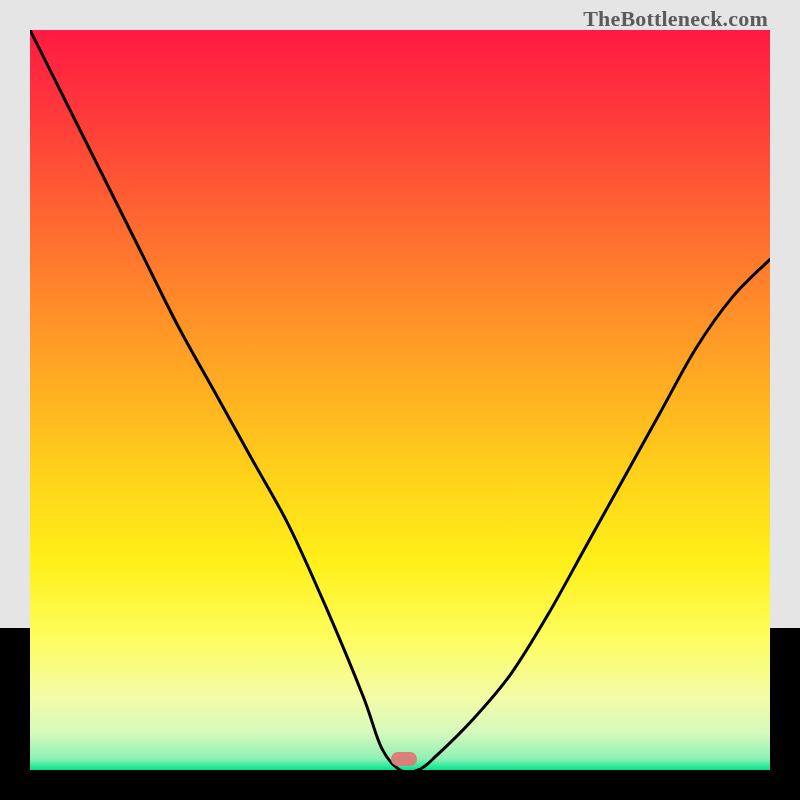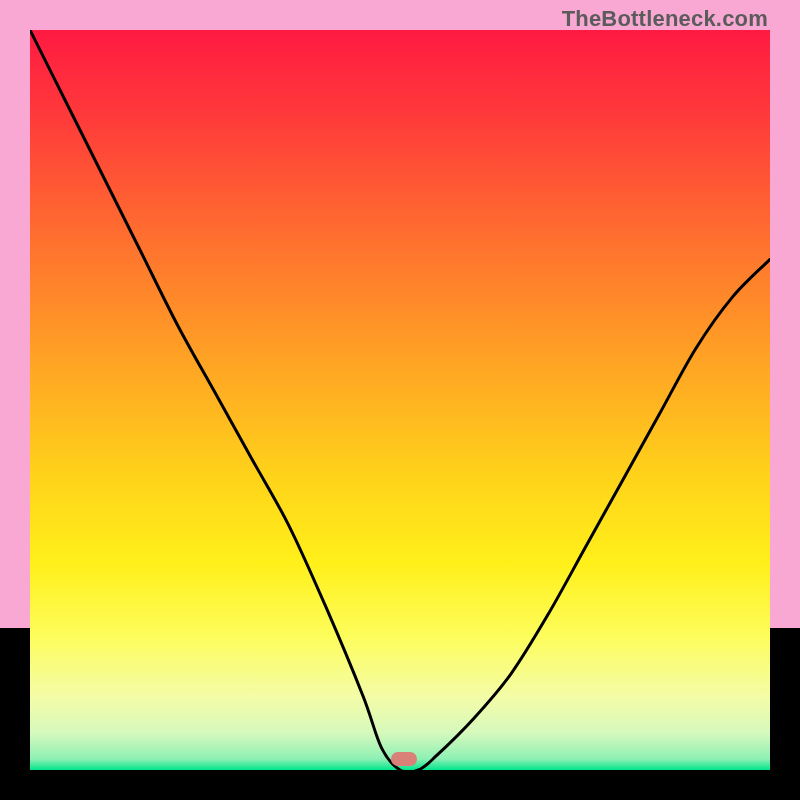--- a/index.html
+++ b/index.html
@@ -8,21 +8,22 @@
     width: 800px;
     height: 800px;
     overflow: hidden;
     background: #000;
     font-family: Arial, Helvetica, sans-serif;
   }
   .frame {
     position: relative;
     width: 800px;
     height: 628px;
-    background: #f9a8d4;
+    background: #e5e5e5;
+    font-family: Liberation Serif, serif;
   }
   .plot-area {
     position: absolute;
     left: 30px;
     top: 30px;
     width: 740px;
     height: 740px;
     overflow: hidden;
   }
   .gradient-bg {

